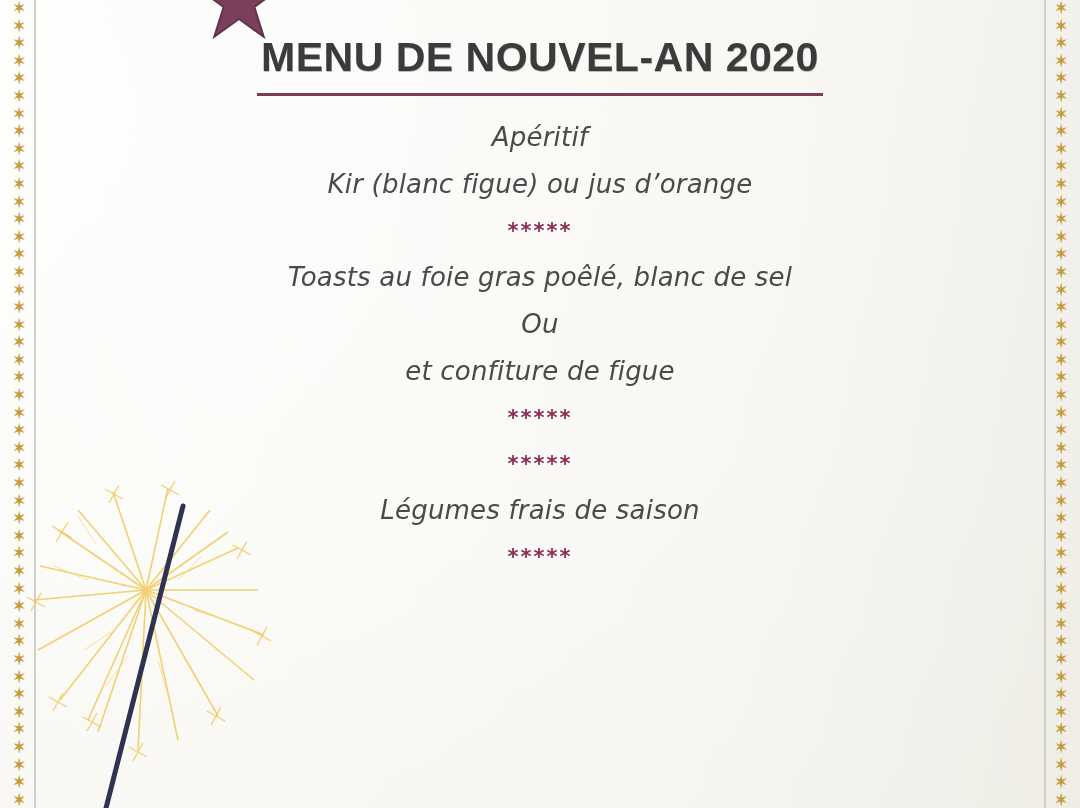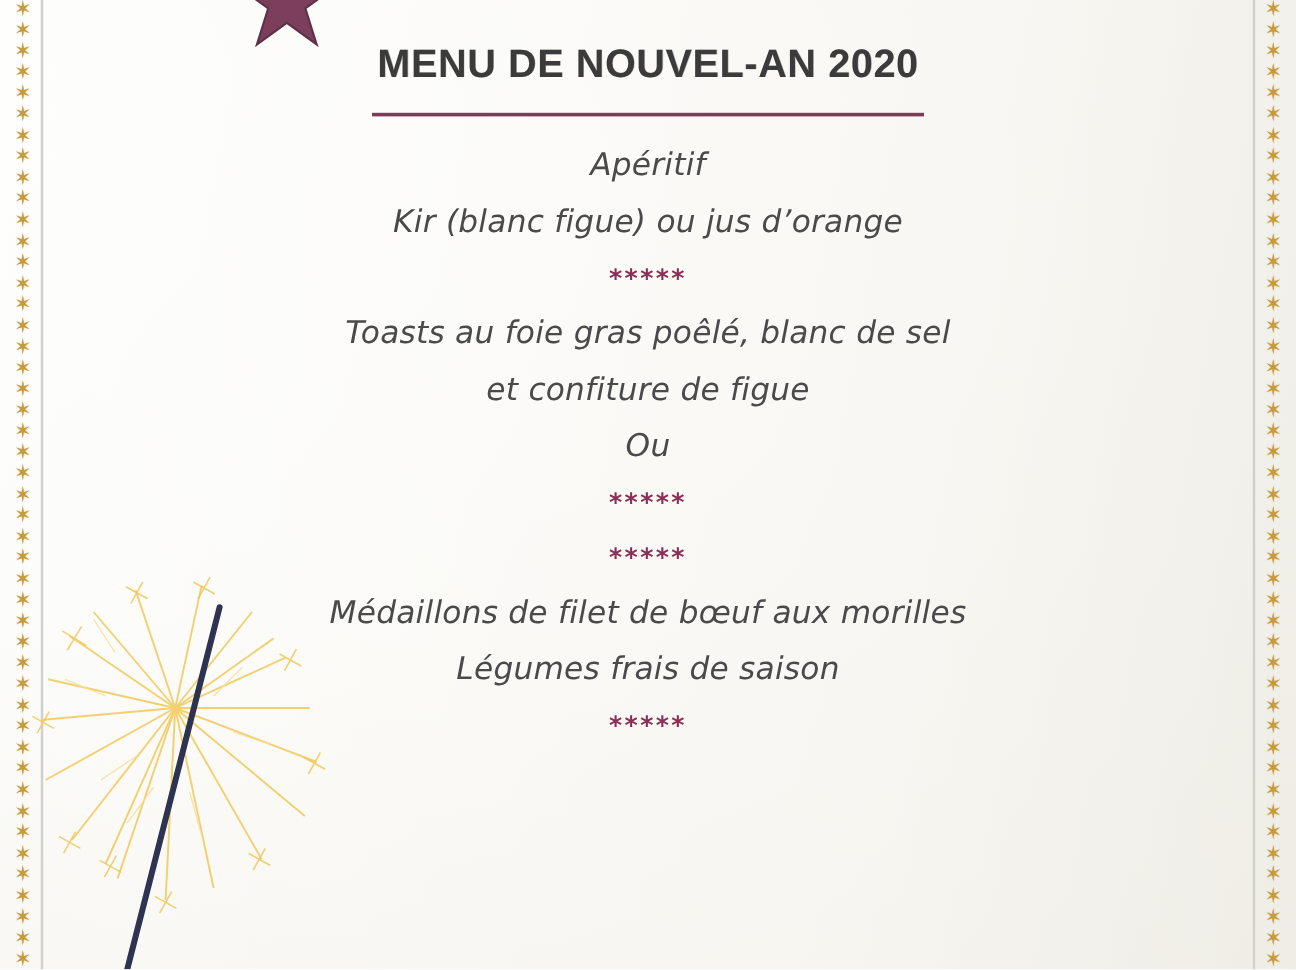--- a/index.html
+++ b/index.html
@@ -82,25 +82,25 @@
     left: 40px;
     right: 40px;
     top: 0;
     text-align: center;
   }
 
   .title {
     margin-top: 34px;
     font-family: "Liberation Sans", sans-serif;
     font-weight: bold;
-    font-size: 33px;
+    font-size: 41px;
     letter-spacing: 0.5px;
     color: #3b3b3b;
     display: inline-block;
-    padding: 0 4px 22px 4px;
+    padding: 0 4px 12px 4px;
     border-bottom: 3px solid #7c3b57;
     text-shadow: 0.5px 0.5px 0 rgba(0,0,0,0.25);
   }
 
   .menu-body {
     margin-top: 18px;
     font-family: "DejaVu Sans", sans-serif;
   }
 
   .line {
@@ -291,28 +291,27 @@
   <div class="content">
     <div class="title">MENU DE NOUVEL-AN 2020</div>
 
     <div class="menu-body">
       <div class="line">Apéritif</div>
       <div class="line">Kir (blanc figue) ou jus d’orange</div>
 
       <div class="sep">*****</div>
 
       <div class="line">Toasts au foie gras poêlé, blanc de sel</div>
+      <div class="line">Ou</div>
       <div class="line">et confiture de figue</div>
-      <div class="line">Ou</div>
 
       <div class="sep">*****</div>
 
 
       <div class="sep">*****</div>
 
-      <div class="line">Médaillons de filet de bœuf aux morilles</div>
       <div class="line">Légumes frais de saison</div>
 
       <div class="sep">*****</div>
     </div>
   </div>
 
 </div>
 
 </body></html>

